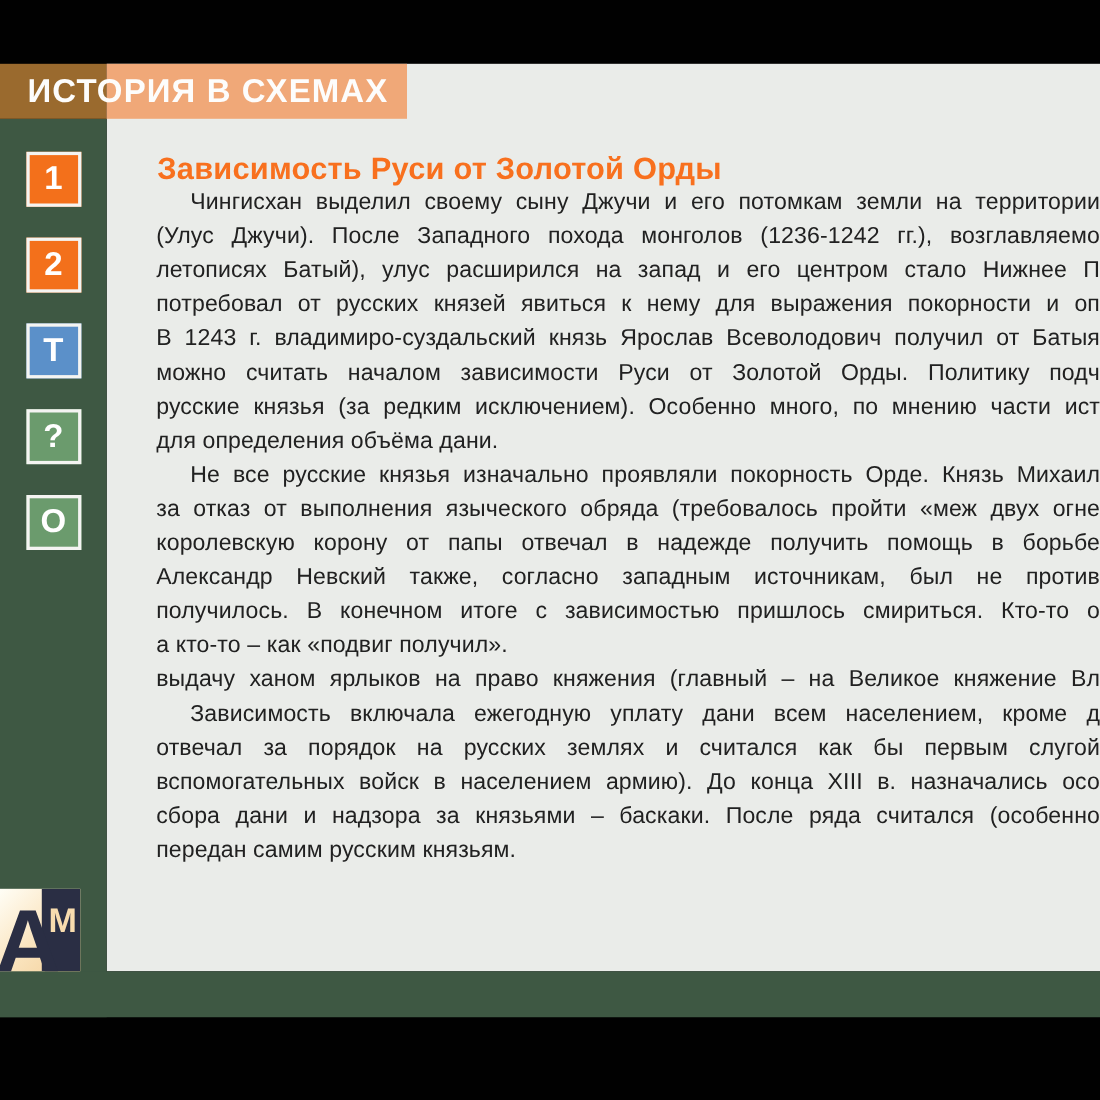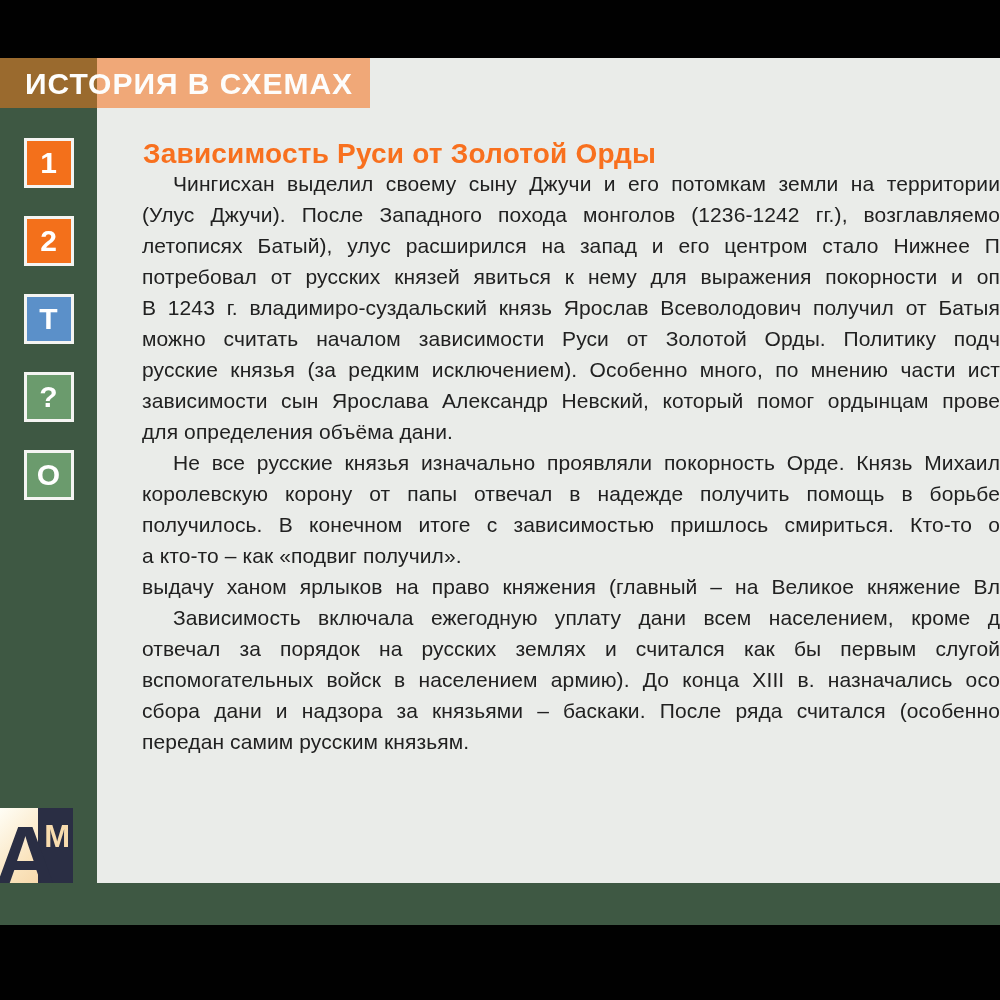--- a/index.html
+++ b/index.html
@@ -50,24 +50,25 @@
   <div class="card">
     <h1 class="title">Зависимость Руси от Золотой Орды</h1>
     <div class="text" id="article-lines">
         <div class="line indent">Чингисхан выделил своему сыну Джучи и его потомкам земли на территории</div>
         <div class="line">(Улус Джучи). После Западного похода монголов (1236-1242 гг.), возглавляемо</div>
         <div class="line">летописях Батый), улус расширился на запад и его центром стало Нижнее П</div>
         <div class="line">потребовал от русских князей явиться к нему для выражения покорности и оп</div>
         <div class="line">В 1243 г. владимиро-суздальский князь Ярослав Всеволодович получил от Батыя</div>
         <div class="line">можно считать началом зависимости Руси от Золотой Орды. Политику подч</div>
         <div class="line">русские князья (за редким исключением). Особенно много, по мнению части ист</div>
-        <div class="line">зависимости сын Ярослава Александр Невский, который помог ордынцам прове</div>
         <div class="line pend">для определения объёма дани.</div>
         <div class="line indent">Не все русские князья изначально проявляли покорность Орде. Князь Михаил</div>
+        <div class="line">за отказ от выполнения языческого обряда (требовалось пройти «меж двух огне</div>
         <div class="line">королевскую корону от папы отвечал в надежде получить помощь в борьбе</div>
+        <div class="line">Александр Невский также, согласно западным источникам, был не против</div>
         <div class="line">получилось. В конечном итоге с зависимостью пришлось смириться. Кто-то о</div>
         <div class="line pend">а кто-то – как «подвиг получил».</div>
         <div class="line">выдачу ханом ярлыков на право княжения (главный – на Великое княжение Вл</div>
         <div class="line indent">Зависимость включала ежегодную уплату дани всем населением, кроме д</div>
         <div class="line">отвечал за порядок на русских землях и считался как бы первым слугой</div>
         <div class="line">вспомогательных войск в населением армию). До конца XIII в. назначались осо</div>
         <div class="line">сбора дани и надзора за князьями – баскаки. После ряда считался (особенно</div>
         <div class="line pend">передан самим русским князьям.</div>
       </div>
   </div>

